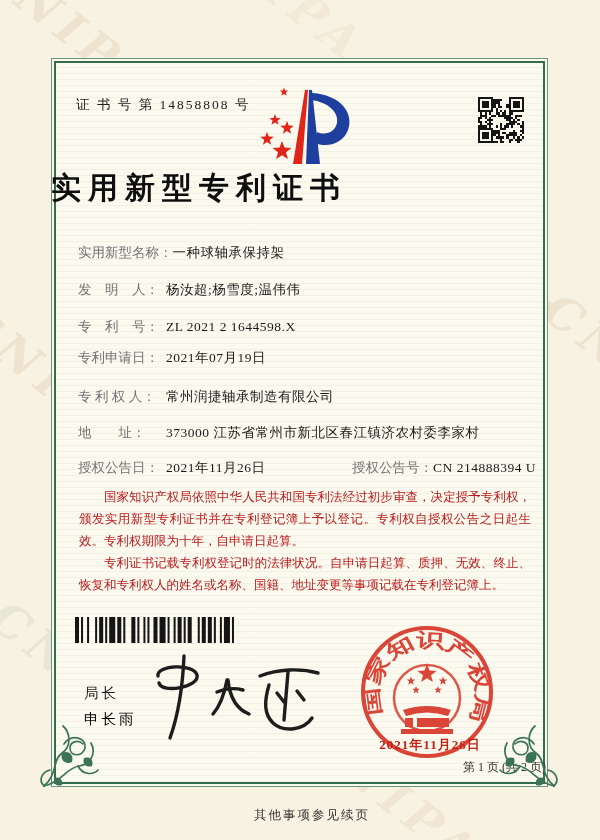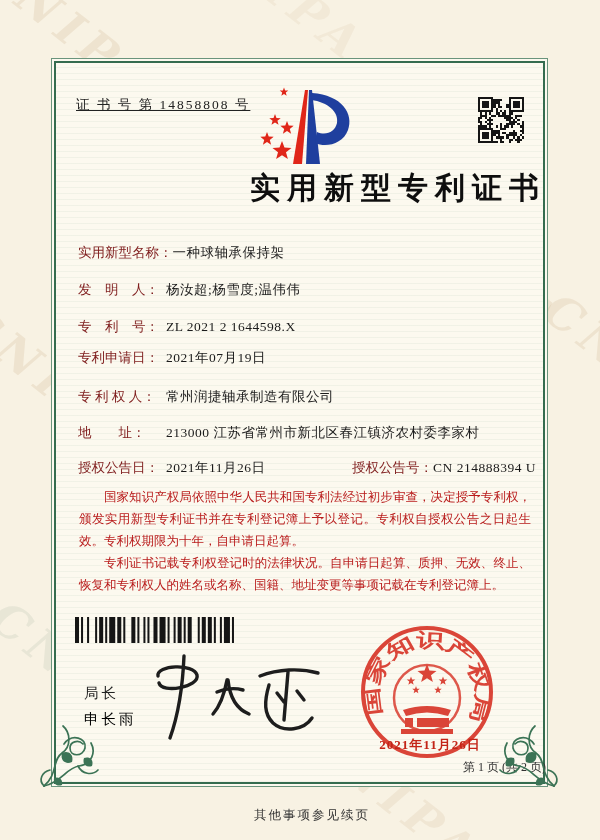--- a/index.html
+++ b/index.html
@@ -4,27 +4,27 @@
 <style>
   html,body{margin:0;padding:0;}
   .page{position:relative;width:600px;height:840px;background:#f8f2e3;overflow:hidden;
         font-family:"Liberation Serif","DejaVu Serif",serif;color:#1c1c1c;}
   .watermark{position:absolute;font-family:"DejaVu Serif",serif;font-style:italic;font-weight:bold;
         font-size:46px;letter-spacing:8px;color:rgba(202,170,128,0.20);transform:rotate(38deg);
         white-space:nowrap;pointer-events:none;}
   .frame{position:absolute;left:51px;top:58px;width:495px;height:727px;border:1px solid #6a947c;background:#fcf9ef;}
   .frame-inner{position:absolute;left:2px;top:2px;right:2px;bottom:2px;border:2px solid #356c4f;
         background:repeating-linear-gradient(0deg, rgba(140,175,150,0.10) 0px, rgba(140,175,150,0.10) 1px, transparent 1px, transparent 6px);}
-  .cert-number{position:absolute;left:76px;top:96px;font-size:13.5px;letter-spacing:2px;color:#222;text-decoration:underline;}
+  .cert-number{position:absolute;left:76px;top:96px;font-size:13.5px;letter-spacing:2px;color:#222;}
   .logo{position:absolute;left:252px;top:84px;}
   .qr{position:absolute;left:477px;top:97px;}
-  .title{position:absolute;left:51px;top:168px;width:495px;text-align:right;
+  .title{position:absolute;left:51px;top:168px;width:495px;text-align:left;
         font-size:30px;font-weight:bold;letter-spacing:7px;color:#0e0e0e;}
   .field{position:absolute;left:78px;font-size:13.5px;white-space:nowrap;color:#1b1b1b;}
-  .flabel{display:inline-block;min-width:88px;color:#7f1d1d;}
+  .flabel{display:inline-block;min-width:88px;color:#737373;}
   .fvalue{letter-spacing:0.5px;}
   .grant-no{position:absolute;left:274px;top:0;}
   .paras{position:absolute;left:79px;top:486px;width:452px;}
   .paras p{margin:0;text-indent:2em;font-size:12.5px;line-height:22px;color:#b91c1c;text-align:justify;}
   .barcode{position:absolute;left:75px;top:617px;}
   .signer-title{position:absolute;left:84px;top:684px;font-size:14.5px;letter-spacing:3px;color:#222;}
   .signer-name{position:absolute;left:84px;top:710px;font-size:14.5px;letter-spacing:3px;color:#000000;}
   .signature{position:absolute;left:132px;top:652px;}
   .seal{position:absolute;left:357px;top:622px;opacity:0.93;}
   .seal-date{position:absolute;left:362px;top:736px;width:136px;text-align:center;
@@ -348,21 +348,21 @@
   <div class="field" style="top:318px">
     <span class="flabel">专　利　号：</span><span class="fvalue">ZL 2021 2 1644598.X</span>
   </div>
   <div class="field" style="top:349px">
     <span class="flabel">专利申请日：</span><span class="fvalue">2021年07月19日</span>
   </div>
   <div class="field" style="top:388px">
     <span class="flabel">专 利 权 人：</span><span class="fvalue">常州润捷轴承制造有限公司</span>
   </div>
   <div class="field" style="top:424px">
-    <span class="flabel">地　　址：</span><span class="fvalue">213000 江苏省常州市新北区春江镇济农村委李家村</span>
+    <span class="flabel">地　　址：</span><span class="fvalue">373000 江苏省常州市新北区春江镇济农村委李家村</span>
   </div>
   <div class="field" style="top:459px">
     <span class="flabel">授权公告日：</span><span class="fvalue">2021年11月26日</span>
     <span class="grant-no">
       <span class="flabel" style="min-width:0">授权公告号：</span><span class="fvalue">CN 214888394 U</span>
     </span>
   </div>
 
   <div class="paras">
     <p>国家知识产权局依照中华人民共和国专利法经过初步审查，决定授予专利权，颁发实用新型专利证书并在专利登记簿上予以登记。专利权自授权公告之日起生效。专利权期限为十年，自申请日起算。</p>

